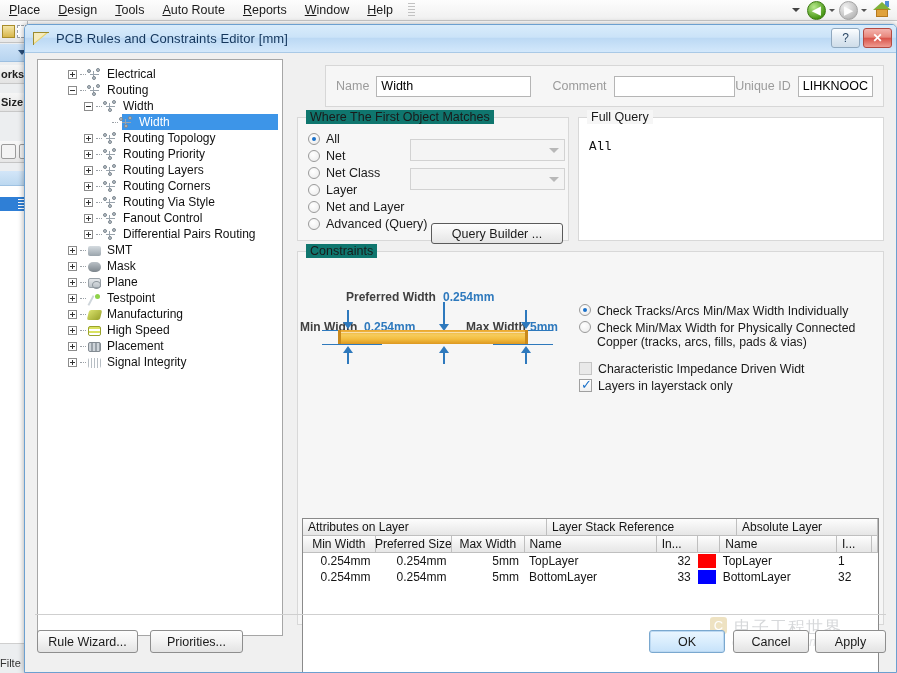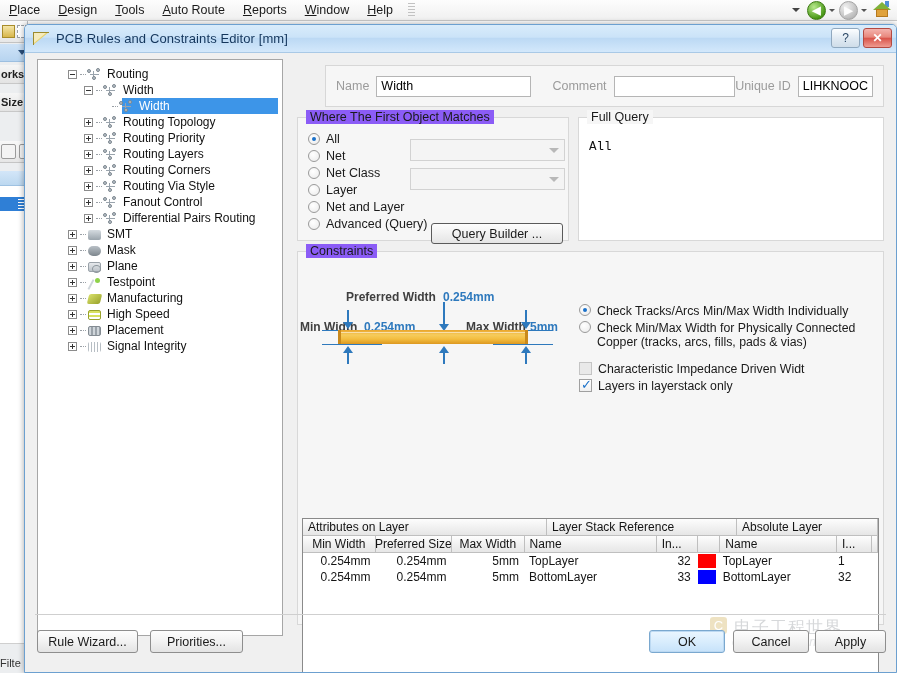--- a/index.html
+++ b/index.html
@@ -230,21 +230,21 @@
   .txtin.uid { width: 87px; }
 
   .gap20 { width: 26px; }
   .gap-flex { flex: 1; }
 
   
   .grp {
     position: absolute; border: 1px solid #d8d8d8; background: #f6f6f6;
   }
   .grp > .legend {
-    position: absolute; top: -8px; left: 8px; background: #8b5cf6; padding: 0 4px;
+    position: absolute; top: -8px; left: 8px; background: #0f766e; padding: 0 4px;
     font-size: 12.5px; color: #1a1a1a; white-space: nowrap;
   }
   .grp-where { left: 4px; top: 58px; width: 272px; height: 124px; }
   .grp-query { left: 285px; top: 58px; right: 0; height: 124px; background: #ffffff; }
   .grp-query > .legend { background: #f6f6f6; }
   .grp-constraints { left: 4px; top: 192px; right: 0; height: 374px; }
 
   
   .radio-list { position: absolute; left: 10px; top: 12px; }
   .rrow { display: flex; align-items: center; height: 17px; margin-bottom: 0px; }
@@ -428,20 +428,34 @@
       <div class="dlg-btns">
         <div class="dlg-btn">?</div>
         <div class="dlg-btn close">✕</div>
       </div>
     </div>
 
     <div class="dlg-body">
 
       <div class="tree-panel">
         <div class="tree" id="tree-host">
+            <div class="tnode">
+              <span class="row-in" style="margin-left:20px">
+                <span class="exp plus"></span>
+                <span class="dots"></span>
+                <span class="tico ico-net">
+                  <span class="ln" style="left:3px;top:6px;width:9px;height:1px;"></span>
+                  <span class="ln" style="left:6px;top:3px;width:1px;height:7px;"></span>
+                  <span class="d" style="left:0px;top:1px;"></span>
+                  <span class="d" style="left:9px;top:0px;"></span>
+                  <span class="d" style="left:5px;top:8px;"></span>
+                </span>
+                <span class="lbl">Electrical</span>
+              </span>
+            </div>
             <div class="tnode">
               <span class="row-in" style="margin-left:20px">
                 <span class="exp"></span>
                 <span class="dots"></span>
                 <span class="tico ico-net">
                   <span class="ln" style="left:3px;top:6px;width:9px;height:1px;"></span>
                   <span class="ln" style="left:6px;top:3px;width:1px;height:7px;"></span>
                   <span class="d" style="left:0px;top:1px;"></span>
                   <span class="d" style="left:9px;top:0px;"></span>
                   <span class="d" style="left:5px;top:8px;"></span>

